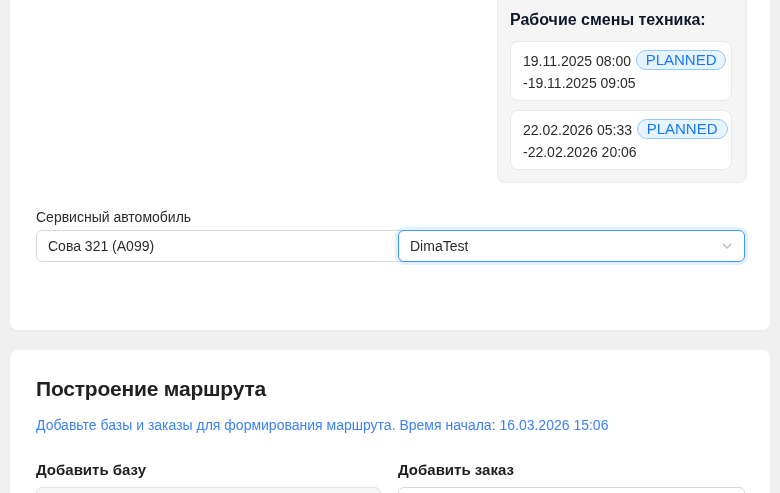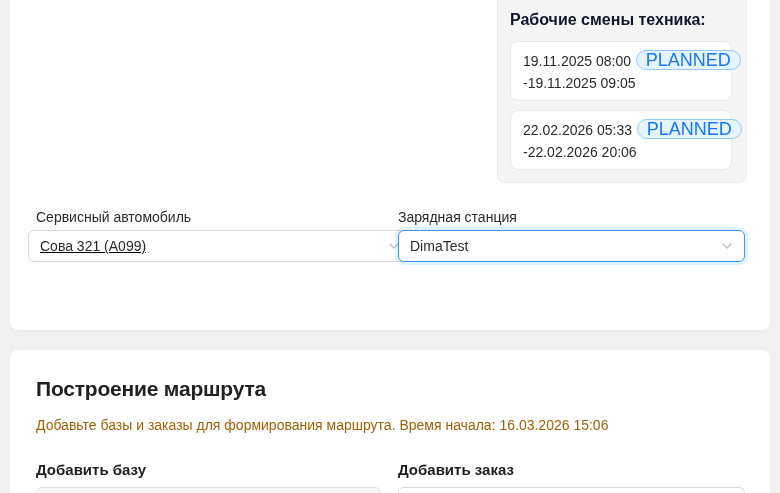--- a/index.html
+++ b/index.html
@@ -56,21 +56,21 @@
   .shift-card.first { top: 50px; }
   .shift-card.second { top: 119px; }
   .shift-dates {
     font-size: 14px;
     line-height: 22px;
     color: #2b2b2b;
     white-space: nowrap;
   }
   .badge {
     flex: 0 0 auto;
-    font-size: 18px;
+    font-size: 15px;
     line-height: 18px;
     height: 20px;
     padding: 0 9px;
     color: #1677ff;
     background: #e6f4ff;
     border: 1px solid #91caff;
     border-radius: 10px;
     white-space: nowrap;
   }
 
@@ -90,21 +90,21 @@
     height: 32px;
     background: #ffffff;
     border: 1px solid #d9d9d9;
     border-radius: 6px;
     display: flex;
     align-items: center;
     justify-content: space-between;
     padding: 0 11px;
     cursor: pointer;
   }
-  .select-vehicle { left: 18px; width: 384px; text-decoration: underline; }
+  .select-vehicle { left: 26px; width: 384px; }
   .select-station {
     left: 388px; width: 347px;
     border: 1.5px solid #4096ff;
     box-shadow: 0 0 0 3px rgba(5,145,255,0.12);
     gap: 16px;
   }
   .select-value {
     font-size: 14px;
     color: #2b2b2b;
     white-space: nowrap;
@@ -119,21 +119,21 @@
     font-size: 21px;
     font-weight: 700;
     color: #212121;
     letter-spacing: -0.2px;
     white-space: nowrap;
   }
   .route-subtitle {
     position: absolute;
     left: 26px; top: 67px;
     font-size: 14px;
-    color: #a16207;
+    color: #3b82f6;
     white-space: nowrap;
   }
   .add-label {
     position: absolute;
     top: 111px;
     font-size: 15px;
     font-weight: 700;
     color: #1f1f1f;
     white-space: nowrap;
   }
@@ -186,21 +186,20 @@
     <div class="field-label label-vehicle">Сервисный автомобиль</div>
     <div class="select select-vehicle">
       <span class="select-value">Сова 321 (А099)</span>
       <span class="chevron">
         <svg width="12" height="12" viewBox="0 0 12 12">
           <path d="M2.2 4.2 L6 8 L9.8 4.2" fill="none" stroke="#bfbfbf" stroke-width="1.4" stroke-linecap="round" stroke-linejoin="round"></path>
         </svg>
       </span>
     </div>
 
-    <div class="field-label label-station">Зарядная станция</div>
     <div class="select select-station">
       <span class="select-value">DimaTest</span>
       <span class="chevron">
         <svg width="12" height="12" viewBox="0 0 12 12">
           <path d="M2.2 4.2 L6 8 L9.8 4.2" fill="none" stroke="#bfbfbf" stroke-width="1.4" stroke-linecap="round" stroke-linejoin="round"></path>
         </svg>
       </span>
     </div>
   </div>
 

